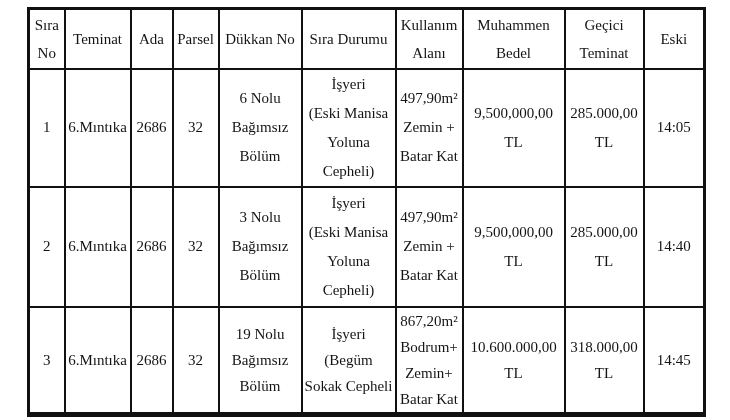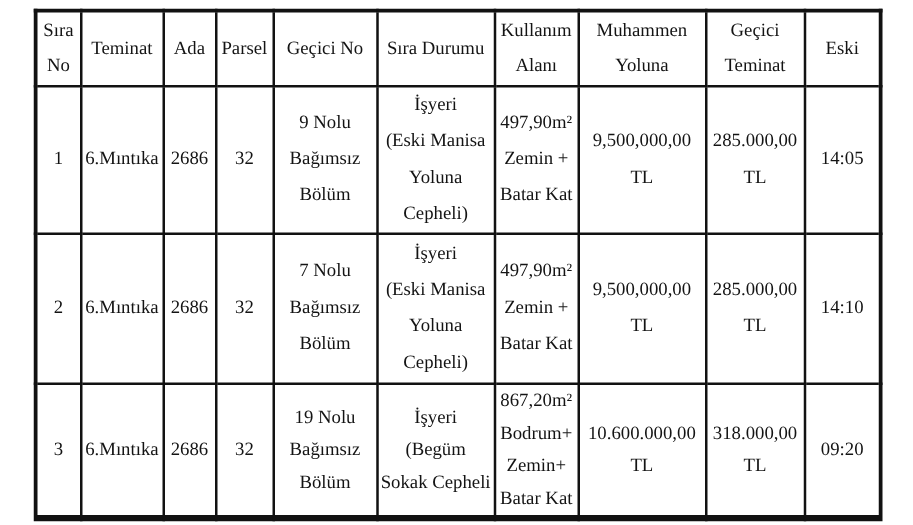--- a/index.html
+++ b/index.html
@@ -60,88 +60,88 @@
         <col style="width:79px">
       <col style="width:61px">
     </colgroup>
     <tbody>
       <tr class="hdr">
         <th>Sıra
 No</th>
         <th>Teminat</th>
         <th>Ada</th>
         <th>Parsel</th>
-        <th>Geçici No</th>
+        <th>Dükkan No</th>
         <th>Sıra Durumu</th>
         <th>Kullanım
 Alanı</th>
         <th>Muhammen
-Yoluna</th>
+Bedel</th>
         <th>Geçici
 Teminat</th>
         <th>Eski</th>
       </tr>
       <tr class="r1">
         <td>1</td>
         <td>6.Mıntıka</td>
         <td>2686</td>
         <td>32</td>
-        <td>9 Nolu
+        <td>6 Nolu
 Bağımsız
 Bölüm</td>
         <td>İşyeri
 (Eski Manisa
 Yoluna
 Cepheli)</td>
         <td>497,90m²
 Zemin +
 Batar Kat</td>
         <td>9,500,000,00
 TL</td>
         <td>285.000,00
 TL</td>
         <td>14:05</td>
       </tr>
       <tr class="r2">
         <td>2</td>
         <td>6.Mıntıka</td>
         <td>2686</td>
         <td>32</td>
-        <td>7 Nolu
+        <td>3 Nolu
 Bağımsız
 Bölüm</td>
         <td>İşyeri
 (Eski Manisa
 Yoluna
 Cepheli)</td>
         <td>497,90m²
 Zemin +
 Batar Kat</td>
         <td>9,500,000,00
 TL</td>
         <td>285.000,00
 TL</td>
-        <td>14:10</td>
+        <td>14:40</td>
       </tr>
       <tr class="r3">
         <td>3</td>
         <td>6.Mıntıka</td>
         <td>2686</td>
         <td>32</td>
         <td>19 Nolu
 Bağımsız
 Bölüm</td>
         <td>İşyeri
 (Begüm
 Sokak Cepheli</td>
         <td>867,20m²
 Bodrum+
 Zemin+
 Batar Kat</td>
         <td>10.600.000,00
 TL</td>
         <td>318.000,00
 TL</td>
-        <td>09:20</td>
+        <td>14:45</td>
       </tr>
     </tbody>
   </table>
 </div>
 
 </body></html>

